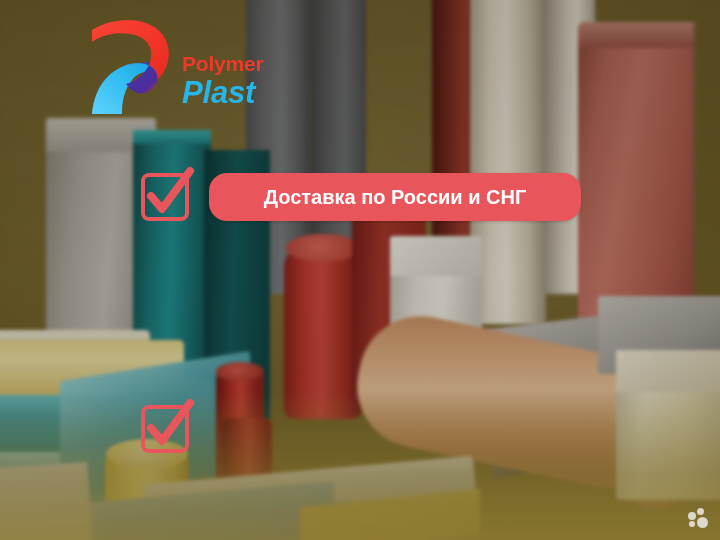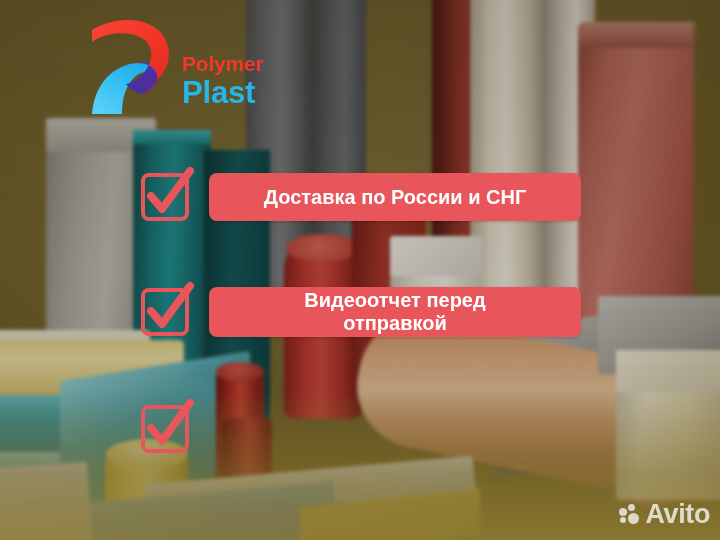--- a/index.html
+++ b/index.html
@@ -291,40 +291,40 @@
   
   .brand { position:absolute; left:90px; top:14px; width:250px; height:105px; }
   .brand-mark { position:absolute; left:0; top:0; width:88px; height:104px; }
   .brand-text { position:absolute; left:92px; top:40px; line-height:.98; }
   .brand-line-1 {
     font-size:21px; font-weight:bold; letter-spacing:-.2px;
     color:#f0392a;
   }
   .brand-line-2 {
     font-size:31px; font-weight:bold; letter-spacing:-.2px;
-    color:#25b6ea; margin-top:3px;
+    color:#25b6ea; margin-top:3px;font-style:italic;
   }
 
   
   .feature { position:absolute; left:140px; display:flex; align-items:center; }
   .feature-1 { top:172px; }
   .feature-2 { top:287px; }
   .feature-3 { top:404px; }
 
   .check-box {
     position:relative;
     width:48px; height:50px;
     flex:0 0 48px;
   }
   .check-box svg { position:absolute; left:-3px; top:-6px; width:58px; height:58px; overflow:visible; }
 
   .pill {
     margin-left:21px;
     background:#e8565c;
-    border-radius:8px;
+    border-radius:18px;
     color:#ffffff;
     font-weight:bold;
     display:flex; align-items:center; justify-content:center;
     text-align:center;
     box-shadow:0 1px 3px rgba(0,0,0,.18);
   }
   .pill-1 { width:372px; height:48px; font-size:20px; }
   .pill-2 { width:372px; height:50px; font-size:20px; line-height:1.16; padding:0 10px; }
   .pill-3 { width:372px; height:48px; font-size:20px; }
 
@@ -439,48 +439,33 @@
         <svg viewBox="0 0 58 58" aria-hidden="true">
           <rect x="6" y="9" width="44" height="44" rx="6" ry="6" fill="none" stroke="#e8565c" stroke-width="4"></rect>
           <path d="M14,30 L25,43 L53,5" fill="none" stroke="#e8565c" stroke-width="8" stroke-linecap="round" stroke-linejoin="round"></path>
         </svg>
       </div>
       <div class="pill pill-1">
         <span>Доставка по России и СНГ</span>
       </div>
     </div>
 
-    <div class="feature feature-2">
-      <div class="check-box">
-        <svg viewBox="0 0 58 58" aria-hidden="true">
-          <rect x="6" y="9" width="44" height="44" rx="6" ry="6" fill="none" stroke="#e8565c" stroke-width="4"></rect>
-          <path d="M14,30 L25,43 L53,5" fill="none" stroke="#e8565c" stroke-width="8" stroke-linecap="round" stroke-linejoin="round"></path>
-        </svg>
-      </div>
-      <div class="pill pill-2">
-        <span>
-          <span>Видеоотчет перед</span><br>
-          <span>отправкой</span>
-        </span>
-      </div>
-    </div>
 
     <div class="feature feature-3">
       <div class="check-box">
         <svg viewBox="0 0 58 58" aria-hidden="true">
           <rect x="6" y="9" width="44" height="44" rx="6" ry="6" fill="none" stroke="#e8565c" stroke-width="4"></rect>
           <path d="M14,30 L25,43 L53,5" fill="none" stroke="#e8565c" stroke-width="8" stroke-linecap="round" stroke-linejoin="round"></path>
         </svg>
       </div>
     </div>
 
     <div class="avito">
       <div class="avito-dots">
         <i></i>
           <i></i>
           <i></i>
           <i></i>
       </div>
-      <div class="avito-word">Avito</div>
     </div>
 
   </div>
 </div>
 
 </body></html>

